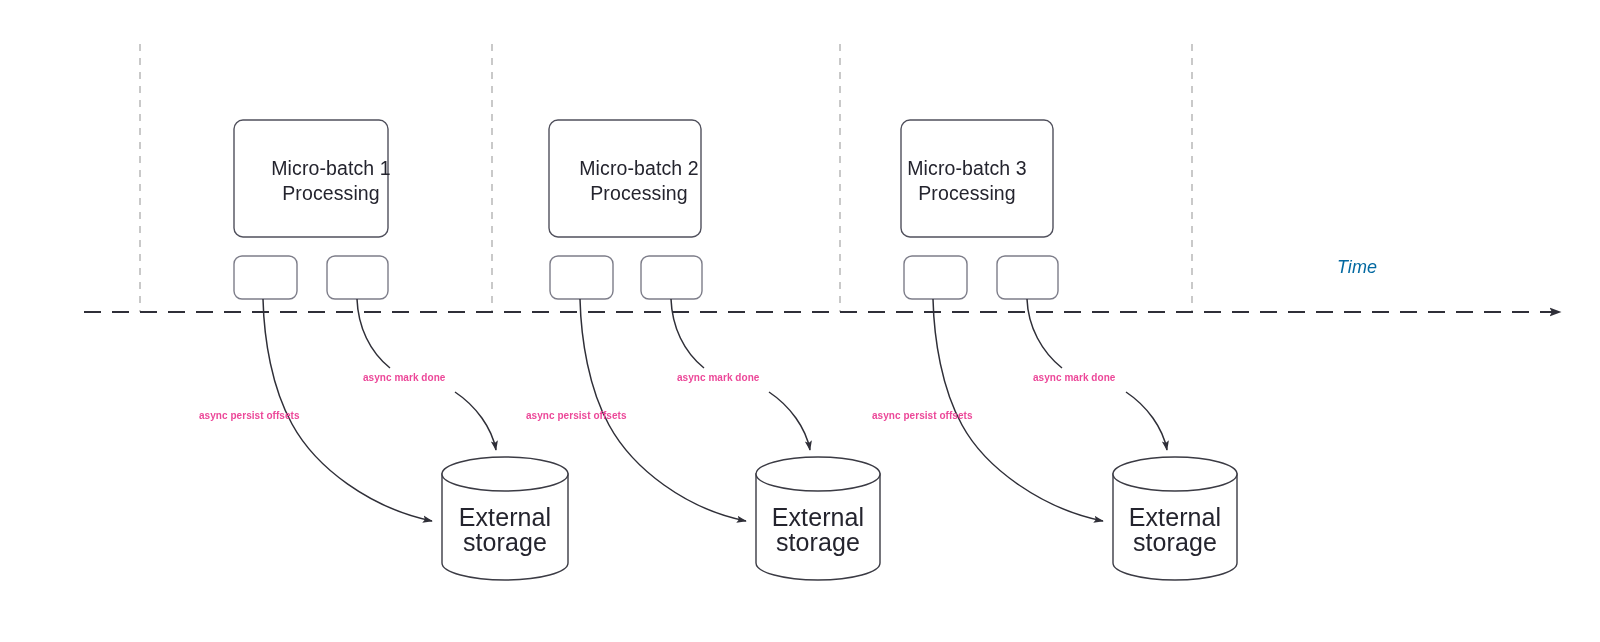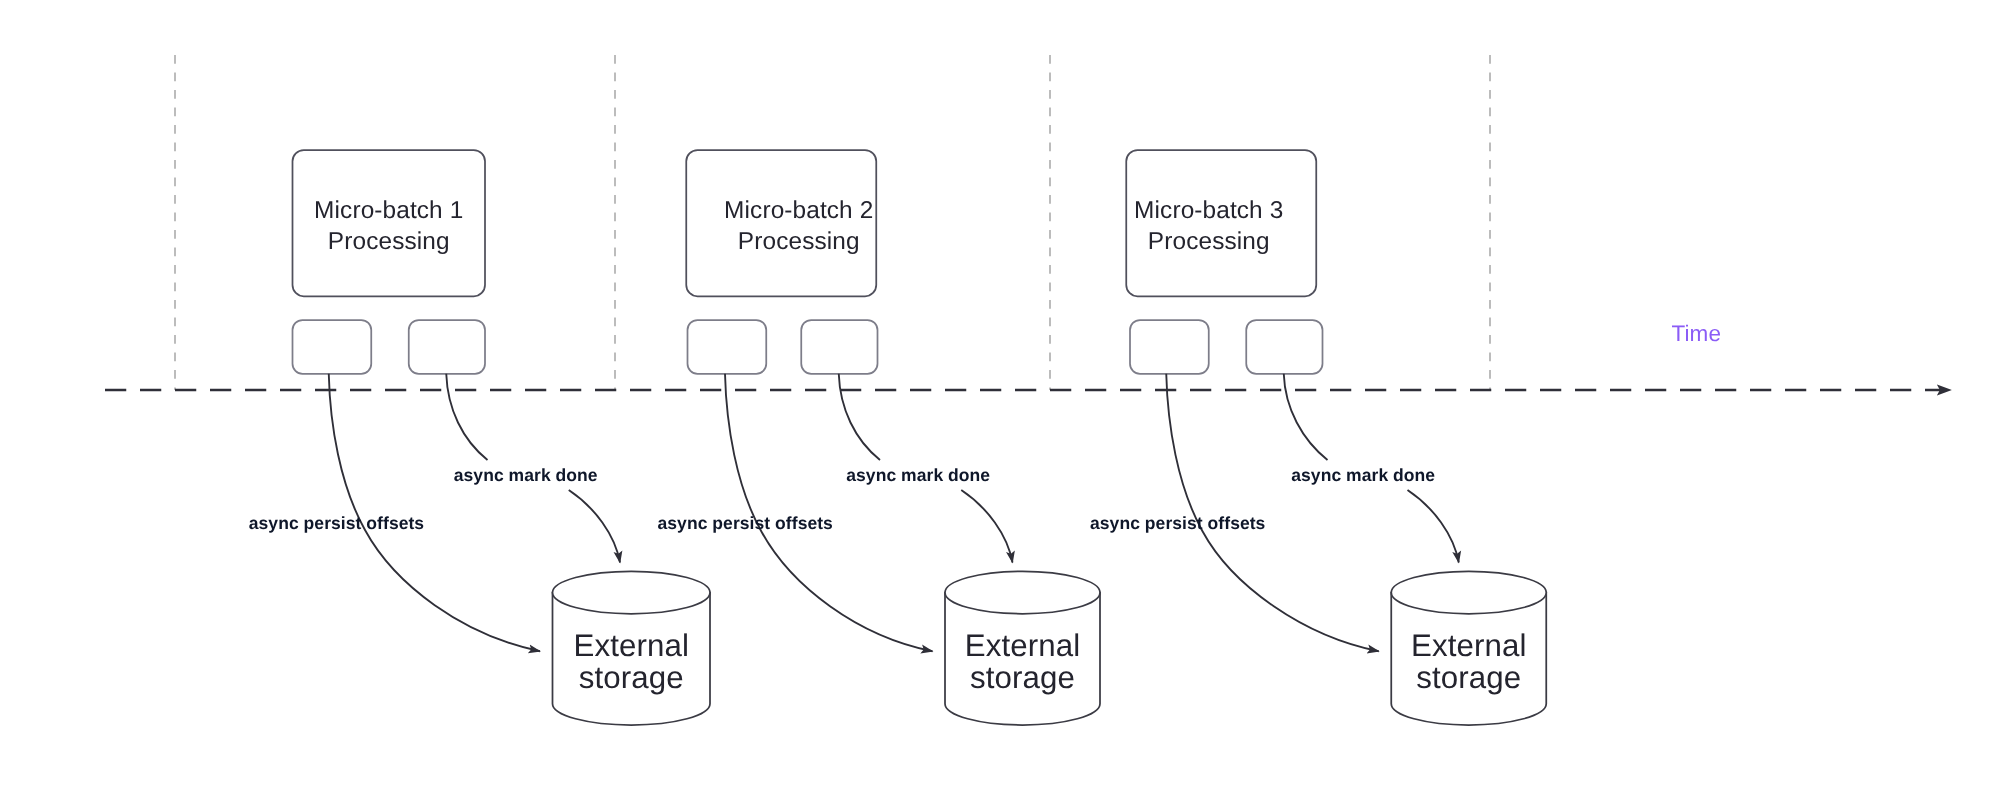--- a/index.html
+++ b/index.html
@@ -39,28 +39,29 @@
   .batch-label {
     width: 154px;
     font-size: 19.5px;
   }
   .store-label {
     width: 126px;
     font-size: 25px;
   }
   .time-label {
     font-size: 18px;
-    color: #8b5cf6;
+    color: #0369a1;
+    font-style: italic;
   }
   .edge-label {
     position: absolute;
     font-family: "Liberation Sans", sans-serif;
-    font-size: 14px;
+    font-size: 10px;
     font-weight: bold;
-    color: #0f172a;
+    color: #ec4899;
     white-space: nowrap;
     letter-spacing: 0.05px;
   }
 </style>
 </head>
 <body>
 
 <div id="stage">
 
   <svg id="vec" viewBox="0 0 1600 642" xmlns="http://www.w3.org/2000/svg">
@@ -124,21 +125,21 @@
       <path d="M 1027,299 C 1028,327 1042,352 1062,368" fill="none" stroke="#2f2f38" stroke-width="1.5"></path>
       <path d="M 1126,392 C 1147,406 1163,428 1167,450" fill="none" stroke="#2f2f38" stroke-width="1.5" marker-end="url(#arrowSolid)"></path>
 
       <g>
         <path d="M 1113,474 L 1113,563 A 62,17 0 0 0 1237,563 L 1237,474 Z" fill="#ffffff" stroke="#3b3b44" stroke-width="1.4"></path>
         <ellipse cx="1175" cy="474" rx="62" ry="17" fill="#ffffff" stroke="#3b3b44" stroke-width="1.4"></ellipse>
       </g>
     </g>
   </svg>
 
-  <div class="node-label batch-label" style="left:234px; top:156px;">Micro-batch 1
+  <div class="node-label batch-label" style="left:234px; top:156px;padding-left:20px;">Micro-batch 1
 Processing</div>
   <div class="node-label batch-label" style="left:549px; top:156px; width:180px;">Micro-batch 2
 Processing</div>
   <div class="node-label batch-label" style="left:901px; top:156px; width:132px;">Micro-batch 3
 Processing</div>
 
   <div class="node-label store-label" style="left:442px; top:505px;">External
 storage</div>
   <div class="node-label store-label" style="left:756px; top:505px; width:124px;">External
 storage</div>

